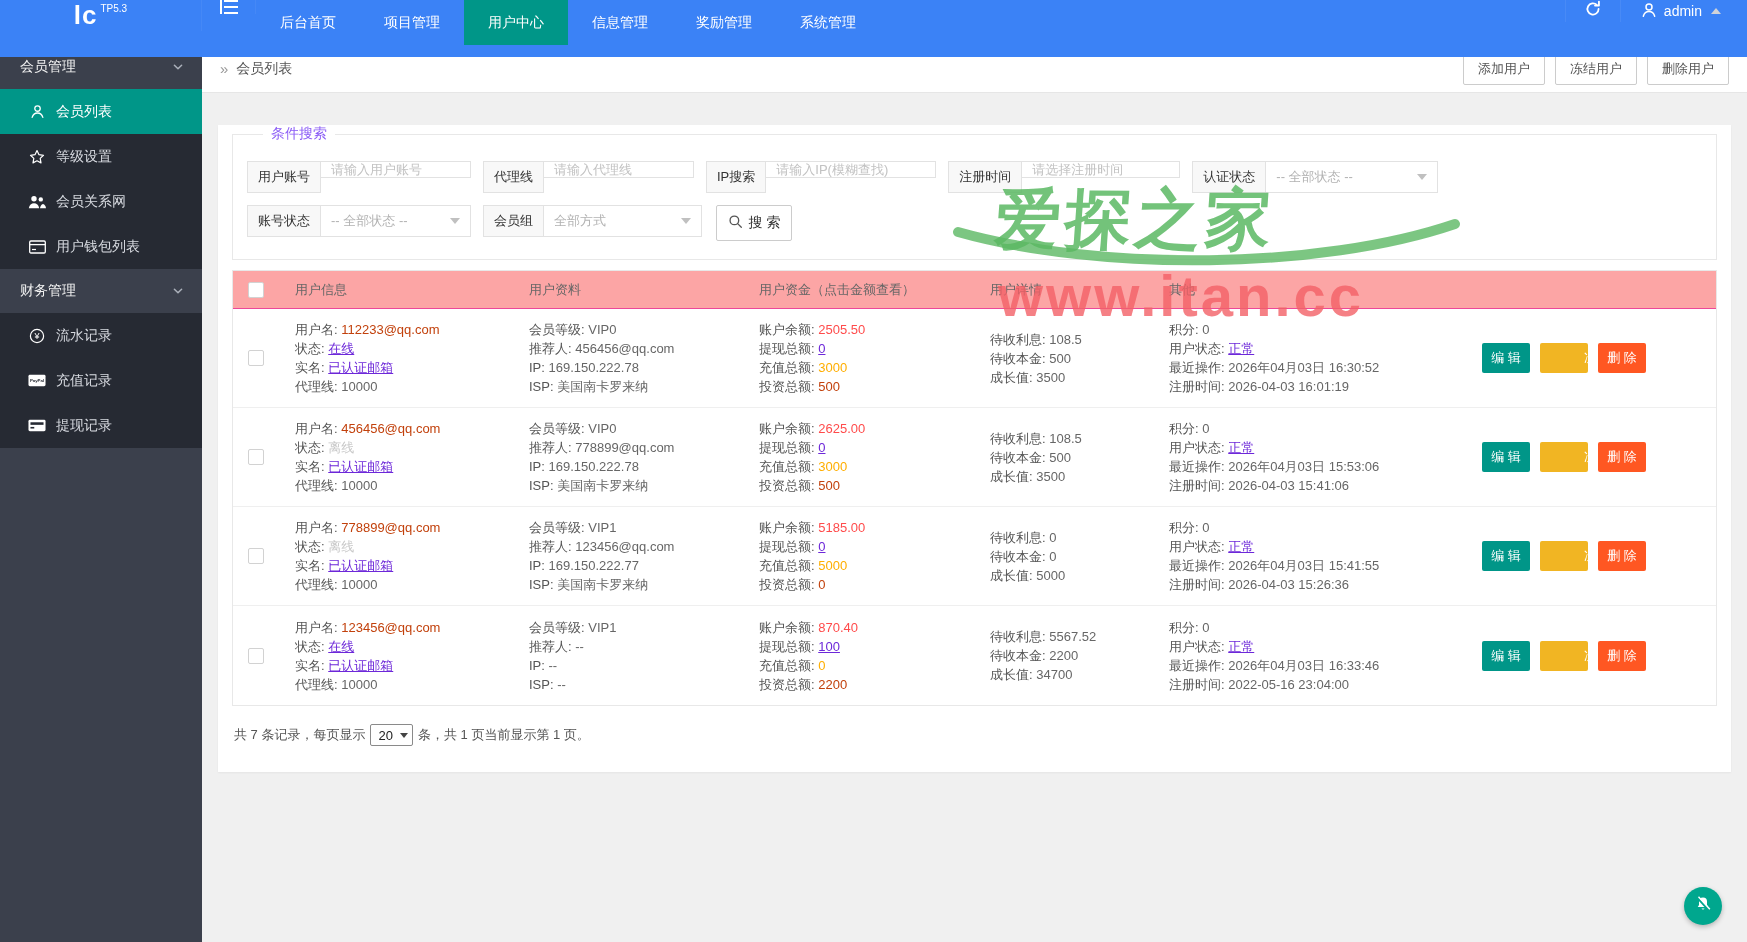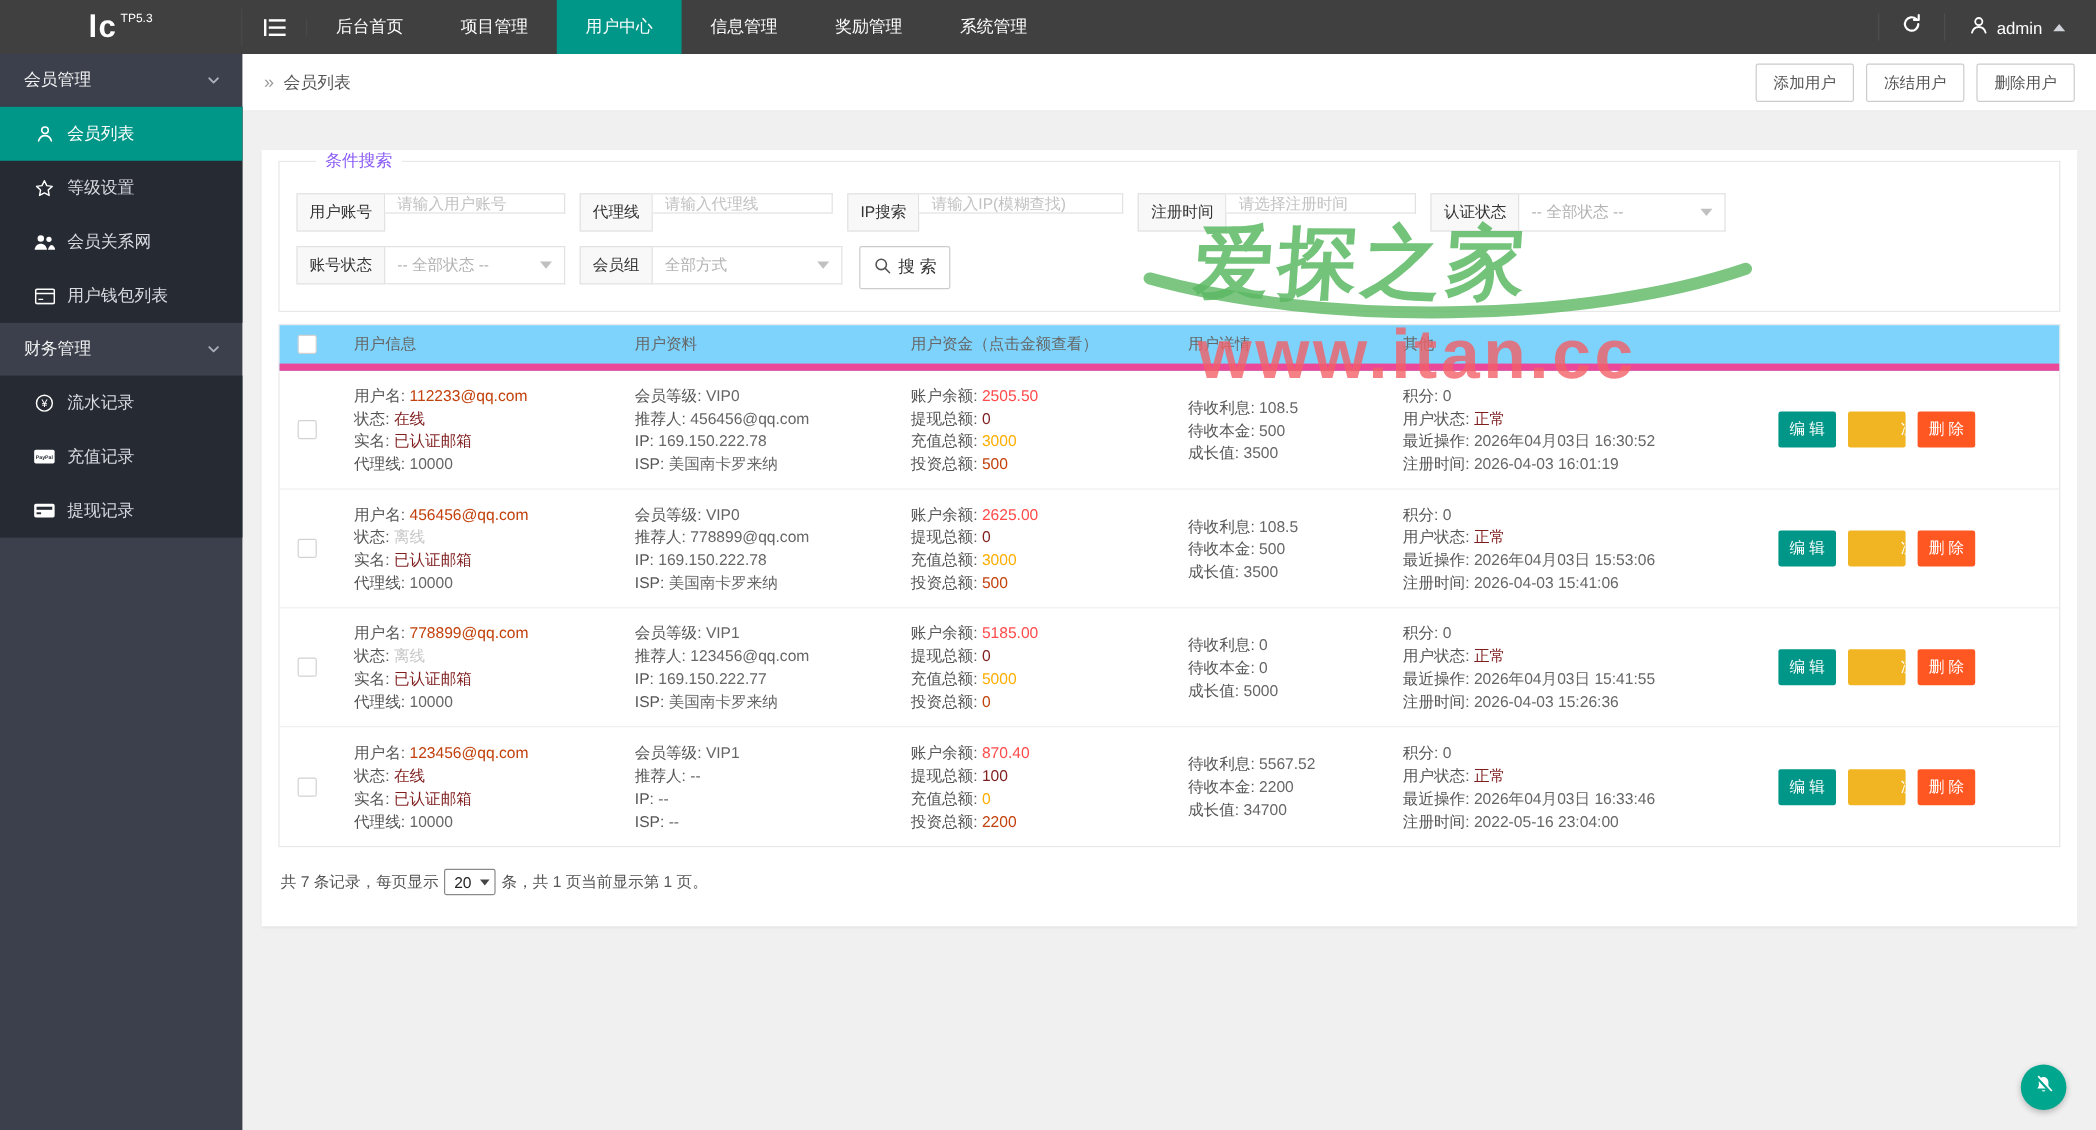--- a/index.html
+++ b/index.html
@@ -1,19 +1,19 @@
 <!DOCTYPE html>
 <html><head>
 <meta charset="utf-8">
 <style>
   * { margin:0; padding:0; box-sizing:border-box; font-family:"Liberation Sans","DejaVu Sans",sans-serif; }
   html,body { width:1747px; height:942px; overflow:hidden; background:#f0f0f0; position:relative; }
 
   
-  .navbar { position:absolute; top:0; left:0; width:100%; height:45px; background:#404040; display:flex; align-items:center; z-index:30; color:#fff; }
+  .navbar { position:absolute; top:0; left:0; width:100%; height:57px; background:#3b82f6; display:flex; align-items:flex-start; z-index:30; color:#fff; }
   .logo { width:202px; display:flex; align-items:center; justify-content:center; color:#fff; border-right:1px solid rgba(255,255,255,.05); }
   .logo .logo-main { font-size:26px; font-weight:bold; letter-spacing:1px; }
   .logo sup { font-size:10px; margin-left:3px; position:relative; top:-7px; }
   .hamburger { width:54px; display:flex; align-items:center; justify-content:center; border-right:1px solid rgba(255,255,255,.05); cursor:pointer; }
   .hamburger .bars { position:relative; width:18px; height:14px; }
   .hamburger .bars i { position:absolute; left:4px; right:0; height:2px; background:#fff; }
   .hamburger .bars i:nth-child(1){top:0;} .hamburger .bars i:nth-child(2){top:6px;} .hamburger .bars i:nth-child(3){top:12px;}
   .hamburger .bars b { position:absolute; left:0; top:0; bottom:0; width:2px; background:#fff; }
   .nav-items { display:flex; }
   .nav-item { padding:0 24px; line-height:45px; font-size:14px; color:#fff; cursor:pointer; }
@@ -51,31 +51,31 @@
   .flabel { border:1px solid #e2e2e2; background:#f8f8f8; padding:0 10px; line-height:30px; font-size:13px; color:#333; white-space:nowrap; }
   .finput { border:1px solid #e2e2e2; border-left:none; height:17px; padding:0 10px; font-size:13px; color:#333; outline:none; }
   .finput::placeholder { color:#c2c2c2; }
   .fselect { border:1px solid #e2e2e2; border-left:none; height:32px; display:flex; align-items:center; padding:0 10px; font-size:13px; color:#b2b2b2; cursor:pointer; }
   .sel-caret { margin-left:auto; width:0; height:0; border-left:5px solid transparent; border-right:5px solid transparent; border-top:6px solid #c0c0c0; }
   .search-btn { height:36px; width:76px; background:#fff; border:1px solid #ccc; border-radius:2px; color:#333; font-size:14px; display:flex; align-items:center; justify-content:center; gap:6px; cursor:pointer; margin-left:2px; }
 
   
   .utable { margin:0 14px; border:1px solid #e8e8e8; }
   .thead, .trow { display:grid; grid-template-columns:46px 234px 230px 231px 179px 309px 1fr; align-items:center; }
-  .thead { background:#7dd3fc; height:38px; border-bottom:6px solid #ec4899; }
+  .thead { background:#fca5a5; height:38px; border-bottom:1px solid #ec4899; }
   .hcell { font-size:13px; color:#666; padding-left:16px; }
   .trow { min-height:99px; border-bottom:1px solid #efefef; }
   .trow:last-child { border-bottom:none; }
   .cell { display:flex; flex-direction:column; gap:4px; padding:10px 6px 10px 16px; font-size:13px; }
   .cell-check { display:flex; align-items:center; justify-content:center; height:100%; }
   .checkbox { width:16px; height:16px; background:#fff; border:1px solid #d2d2d2; border-radius:2px; display:inline-block; cursor:pointer; }
   .line { white-space:nowrap; line-height:15px; }
   .lbl { color:#555; }
   .val { color:#666; }
-  .c-blue { color:#c2410c; } .c-green { color:#7f1d1d; } .c-red { color:#ff4b4b; }
+  .c-blue { color:#c2410c; } .c-green { color:#6d28d9;text-decoration:underline; } .c-red { color:#ff4b4b; }
   .c-orange { color:#ffae00; } .c-gray { color:#c8c8c8; } .c-plain { color:#666; }
   .cell-actions { display:flex; gap:10px; padding-left:20px; }
   .rbtn { border:none; border-radius:2px; color:#fff; font-size:13px; width:48px; height:30px; cursor:pointer; white-space:nowrap; }
   .btn-edit { background:#009688; } .btn-freeze { background:#f1b523;padding-left:44px; } .btn-delete { background:#ff5722; }
 
   
   .pager { padding:18px 16px 20px; font-size:13px; color:#555; display:flex; align-items:center; gap:5px; }
   .page-size { display:inline-flex; align-items:center; gap:7px; border:1px solid #8a8a8a; border-radius:2px; height:22px; padding:0 4px 0 7px; color:#222; cursor:pointer; background:#fff; }
   .page-size .ps-caret { width:0; height:0; border-left:4px solid transparent; border-right:4px solid transparent; border-top:5px solid #444; }
 

